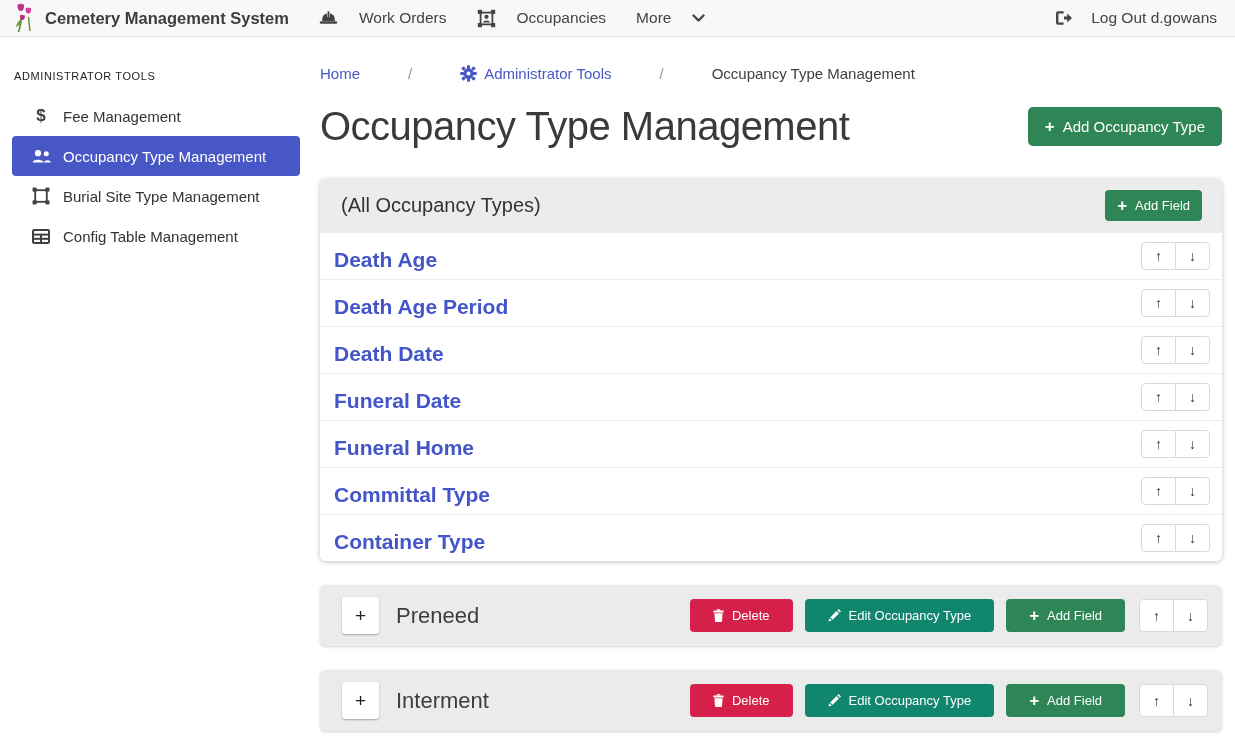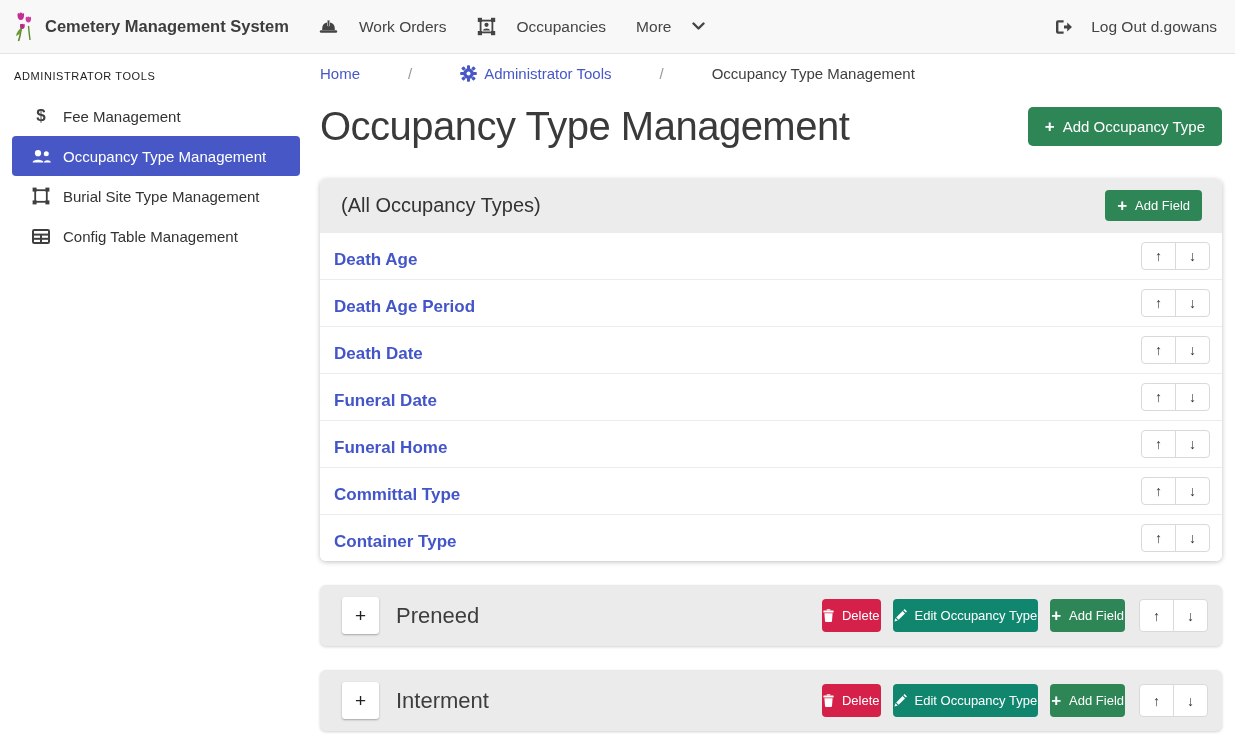--- a/index.html
+++ b/index.html
@@ -1,20 +1,20 @@
 <!DOCTYPE html>
 <html><head>
 <meta charset="utf-8">
 <style>
   * { margin:0; padding:0; box-sizing:border-box; }
   html,body { width:1235px; height:738px; overflow:hidden; background:#fff;
     font-family:"Liberation Sans", sans-serif; }
 
   
-  .navbar { height:54px; background:#f8f8f8; border-bottom:1px solid #e4e4e4;
+  .navbar { height:37px; background:#f8f8f8; border-bottom:1px solid #e4e4e4;
     display:flex; align-items:center; padding:0 18px 0 14px; }
   .brand { display:flex; align-items:center; gap:10px; cursor:pointer; }
   .brand-text { font-size:16.5px; font-weight:bold; color:#3d3d3d; }
   .nav-item { display:flex; align-items:center; gap:21px; margin-left:30px;
     font-size:15.5px; color:#444; cursor:pointer; }
   .nav-item svg { display:block; }
   .nav-right { margin-left:auto; display:flex; align-items:center; gap:18px;
     font-size:15.5px; color:#444; cursor:pointer; }
 
   
@@ -42,32 +42,32 @@
     letter-spacing:-0.5px; }
 
   .btn { display:inline-flex; align-items:center; gap:8px; border:none; cursor:pointer;
     color:#fff; border-radius:4px; font-family:inherit; }
   .btn .plus { font-size:17px; font-weight:bold; line-height:1; }
   .btn-green { background:#2e8656; }
   .btn-teal  { background:#11866f; }
   .btn-red   { background:#d5214a; }
   .btn-lg { font-size:15px; padding:11px 17px; border-radius:5px; }
   .btn-sm { font-size:13px; height:31px; padding:0 12px; }
-  .btn-bar { font-size:13px; height:33px; padding:0 1px; margin-left:12px; }
+  .btn-bar { font-size:13px; height:33px; padding:0 23px; margin-left:12px; }
 
   
   .card { margin-top:25px; border-radius:6px; box-shadow:0 1px 5px rgba(0,0,0,.25);
     background:#fff; overflow:hidden; }
   .card-header { height:53px; background:#ececec; display:flex; align-items:center;
     justify-content:space-between; padding:0 20px 0 21px; }
   .card-title { font-size:20px; font-weight:400; color:#333; }
   .field-row { height:47px; display:flex; align-items:center; justify-content:space-between;
     padding:0 12px 0 14px; border-top:1px solid #ececec; background:#fff; }
   .field-row:first-of-type { border-top:none; }
-  .field-link { font-size:17px; font-weight:bold; color:#4355c8; text-decoration:none; cursor:pointer;margin-top:7px; }
+  .field-link { font-size:21px; font-weight:bold; color:#4355c8; text-decoration:none; cursor:pointer;margin-top:7px; }
 
   .btn-group { display:inline-flex; }
   .arrow-btn { width:35px; background:#fff; border:1px solid #d9d9d9; cursor:pointer;
     font-size:14px; color:#333; display:flex; align-items:center; justify-content:center;
     font-family:inherit; }
   .row-arrows .arrow-btn { height:28px; }
   .bar-arrows .arrow-btn { height:33px; }
   .arrow-btn.first { border-radius:4px 0 0 4px; }
   .arrow-btn.last  { border-radius:0 4px 4px 0; margin-left:-1px; }
 

